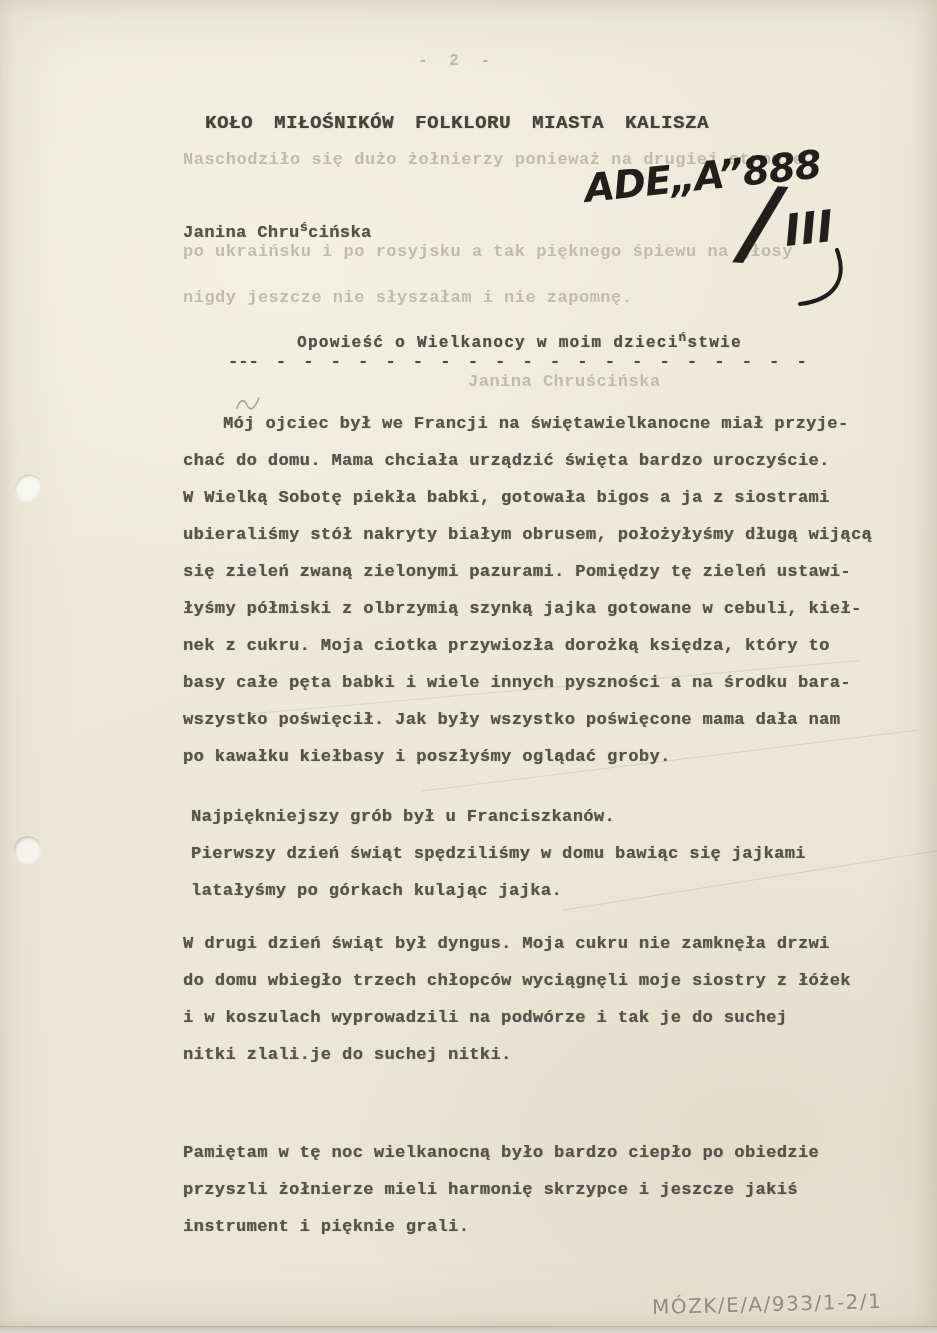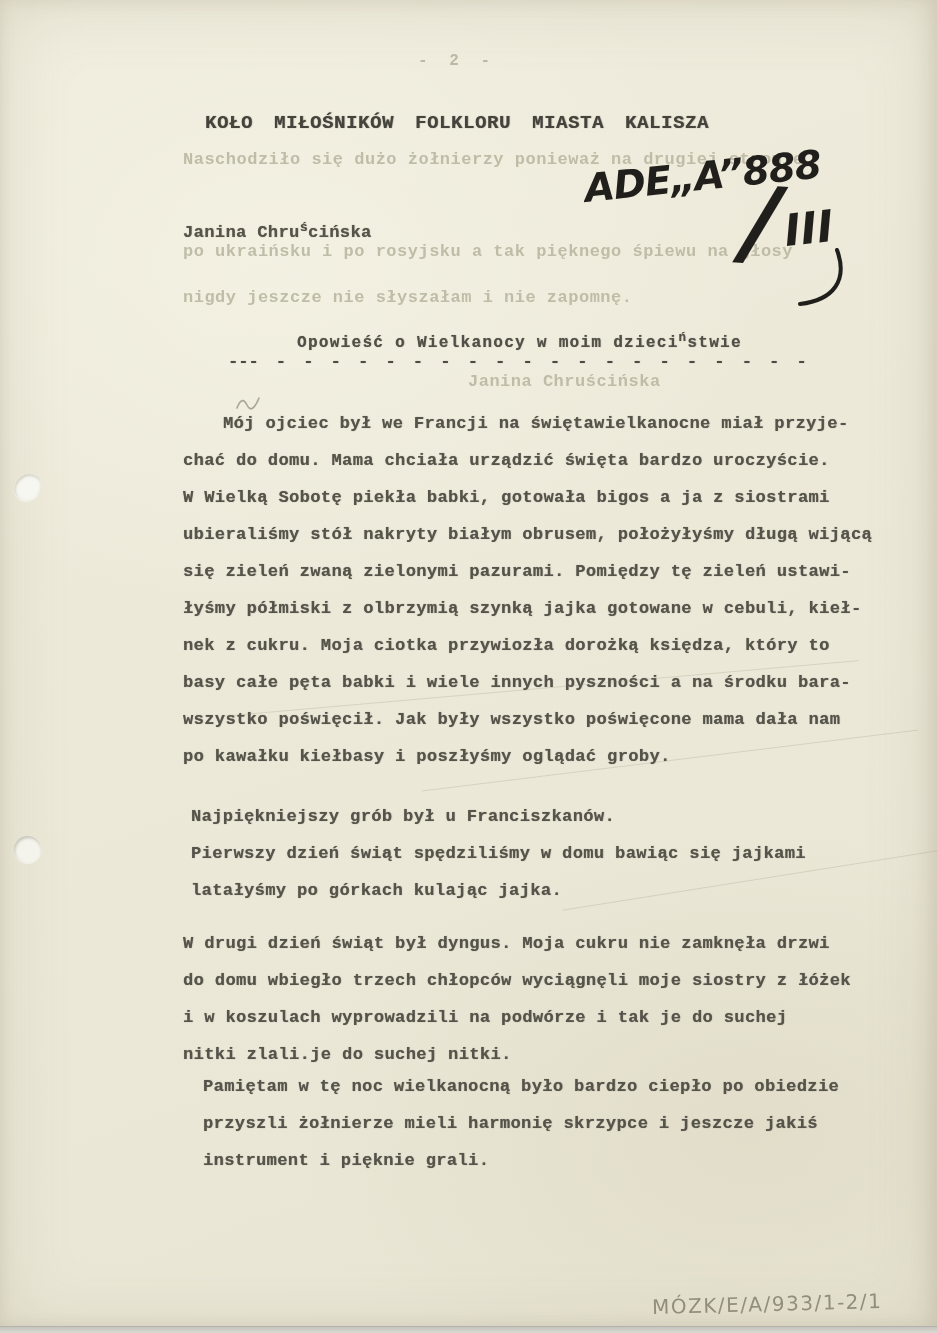--- a/index.html
+++ b/index.html
@@ -146,21 +146,21 @@
     <div class="tline">latałyśmy po górkach kulając jajka.</div>
   </div>
 
   <div class="abs typed" style="left:183px;top:925px;">
     <div class="tline">W drugi dzień świąt był dyngus. Moja cukru nie zamknęła drzwi</div>
     <div class="tline">do domu wbiegło trzech chłopców wyciągnęli moje siostry z łóżek</div>
     <div class="tline">i w koszulach wyprowadzili na podwórze i tak je do suchej</div>
     <div class="tline">nitki zlali.je do suchej nitki.</div>
   </div>
 
-  <div class="abs typed" style="left:183px;top:1068px;margin-left:20px;">
+  <div class="abs typed" style="left:183px;top:1134px;">
     <div class="tline">Pamiętam w tę noc wielkanocną było bardzo ciepło po obiedzie</div>
     <div class="tline">przyszli żołnierze mieli harmonię skrzypce i jeszcze jakiś</div>
     <div class="tline">instrument i pięknie grali.</div>
   </div>
 
   <div class="abs catalog" style="left:652px;top:1292px;">MÓZK/E/A/933/1-2/1</div>
 
   <div class="abs torn-hole" style="left:15px;top:474px;"></div>
   <div class="abs punch-hole" style="left:14px;top:836px;"></div>
   <div class="abs crease" style="left:220px;top:688px;width:640px;transform:rotate(-5deg);"></div>

